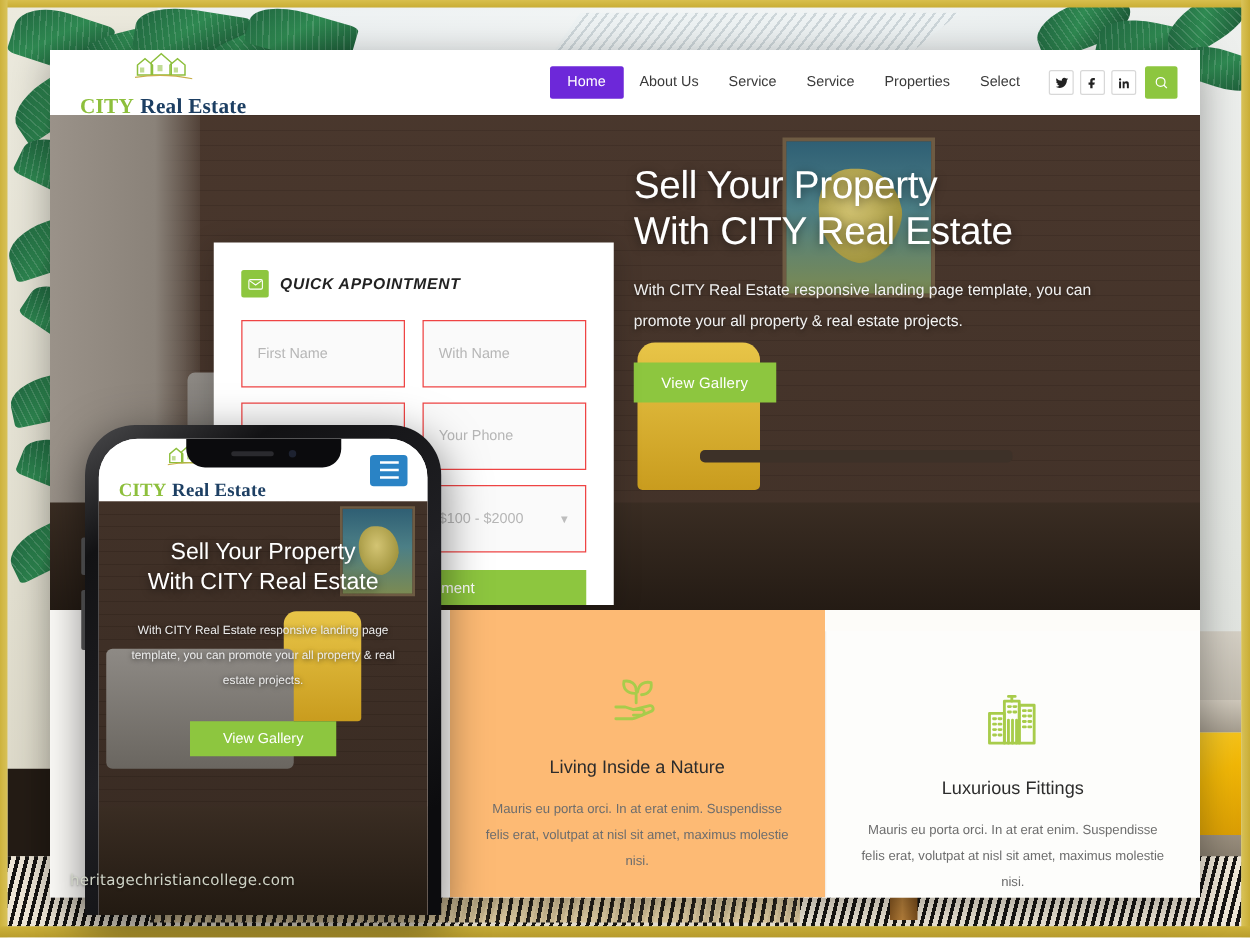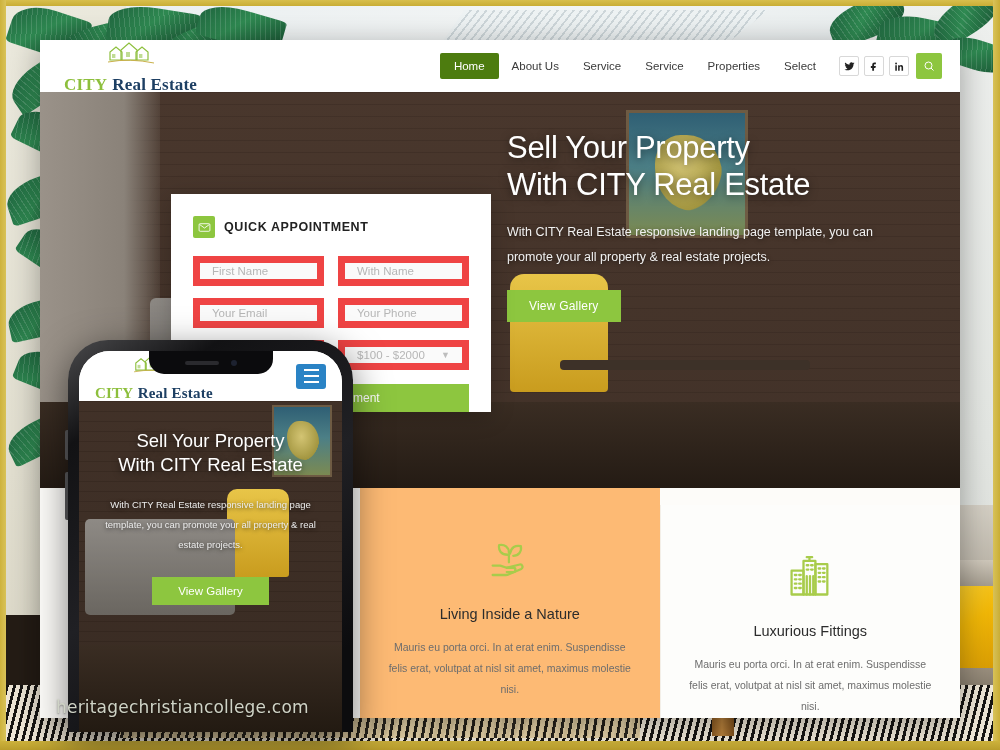--- a/index.html
+++ b/index.html
@@ -106,21 +106,21 @@
   .logo-mark { width:46px; height:30px; flex:none; }
   .logo-text { font-size:17px; letter-spacing:.2px; white-space:nowrap; }
   .logo-city { color:#8DBF3C; font-family:"Liberation Serif", serif; font-weight:700; }
   .logo-re { color:#1d3f63; font-family:"Liberation Serif", serif; font-weight:700; }
 
   .nav { display:flex; align-items:center; gap:2px; }
   .nav-item {
     font-size:11.5px; color:#3a3a3a; padding:7px 11px; cursor:pointer;
     white-space:nowrap;
   }
-  .nav-item.active { background:#4d7c0f; color:#fff; border-radius:2px; padding:7px 14px;text-align:right; }
+  .nav-item.active { background:#6d28d9; color:#fff; border-radius:2px; padding:7px 14px;text-align:right; }
   .social { display:flex; gap:5px; margin-left:10px; }
   .sq {
     width:20px; height:20px; border:1px solid #d8d8d8; border-radius:2px;
     display:flex; align-items:center; justify-content:center; cursor:pointer;
     background:#fff;
   }
   .sq svg { width:11px; height:11px; fill:#222; }
   .search-btn {
     width:26px; height:26px; background:#8DC63F; border-radius:2px;
     display:flex; align-items:center; justify-content:center; cursor:pointer;
@@ -183,30 +183,30 @@
     letter-spacing:.2px;
   }
 
   
   .appt {
     position:absolute; left:131px; top:102px; width:320px;
     background:#fff; padding:22px 22px 0 22px;
     box-shadow:0 4px 22px rgba(0,0,0,.22);
     z-index:4;
   }
-  .appt-head { display:flex; align-items:center; gap:9px; margin-bottom:18px; }
+  .appt-head { display:flex; align-items:center; gap:9px; margin-bottom:18px;font-style:italic; }
   .appt-ico {
     width:22px; height:22px; background:#8DC63F; border-radius:2px;
     display:flex; align-items:center; justify-content:center;
   }
   .appt-ico svg { width:13px; height:13px; fill:none; stroke:#fff; stroke-width:1.6; }
   .appt-title { font-size:12.5px; font-weight:700; letter-spacing:.6px; color:#222; }
   .appt-grid { display:grid; grid-template-columns:1fr 1fr; gap:12px 14px; }
   .fld {
-    height:30px; background:#fafafa; border:7px solid #ef4444;
+    height:54px; background:#fafafa; border:1px solid #ef4444;
     display:flex; align-items:center; padding:0 12px;
     font-size:11.5px; color:#b6b6b6;
   }
   .fld.sel { justify-content:space-between; }
   .caret { color:#bdbdbd; font-size:9px; }
   .appt-btn {
     margin-top:14px; margin-bottom:0; width:100%; height:28px; background:#8DC63F;
     color:#fff; font-size:12px; border:none; cursor:pointer;
     display:flex; align-items:center; justify-content:center;
   }
@@ -289,21 +289,21 @@
   .phero-h1 { font-size:18.5px; font-weight:400; line-height:1.3; text-shadow:0 2px 7px rgba(0,0,0,.6); }
   .phero-p { font-size:9.5px; line-height:2.1; margin-top:18px; color:#ececec; text-shadow:0 1px 4px rgba(0,0,0,.65); }
   .phero-btn {
     display:inline-block; margin-top:22px; background:#8DC63F; color:#fff;
     font-size:11.5px; padding:8px 26px; border:none; cursor:pointer;
   }
 
   
   .watermark {
     position:absolute; left:56px; top:697px; z-index:20;
-    font-size:17px; color:#cfd3c6; letter-spacing:.2px;
+    font-size:12px; color:#cfd3c6; letter-spacing:.2px;
     font-family:"DejaVu Sans", sans-serif;
     text-shadow:0 1px 2px rgba(0,0,0,.4);
     white-space:nowrap;
   }
 </style>
 </head>
 <body>
 
 <div id="scene">
   <div class="ceiling">

